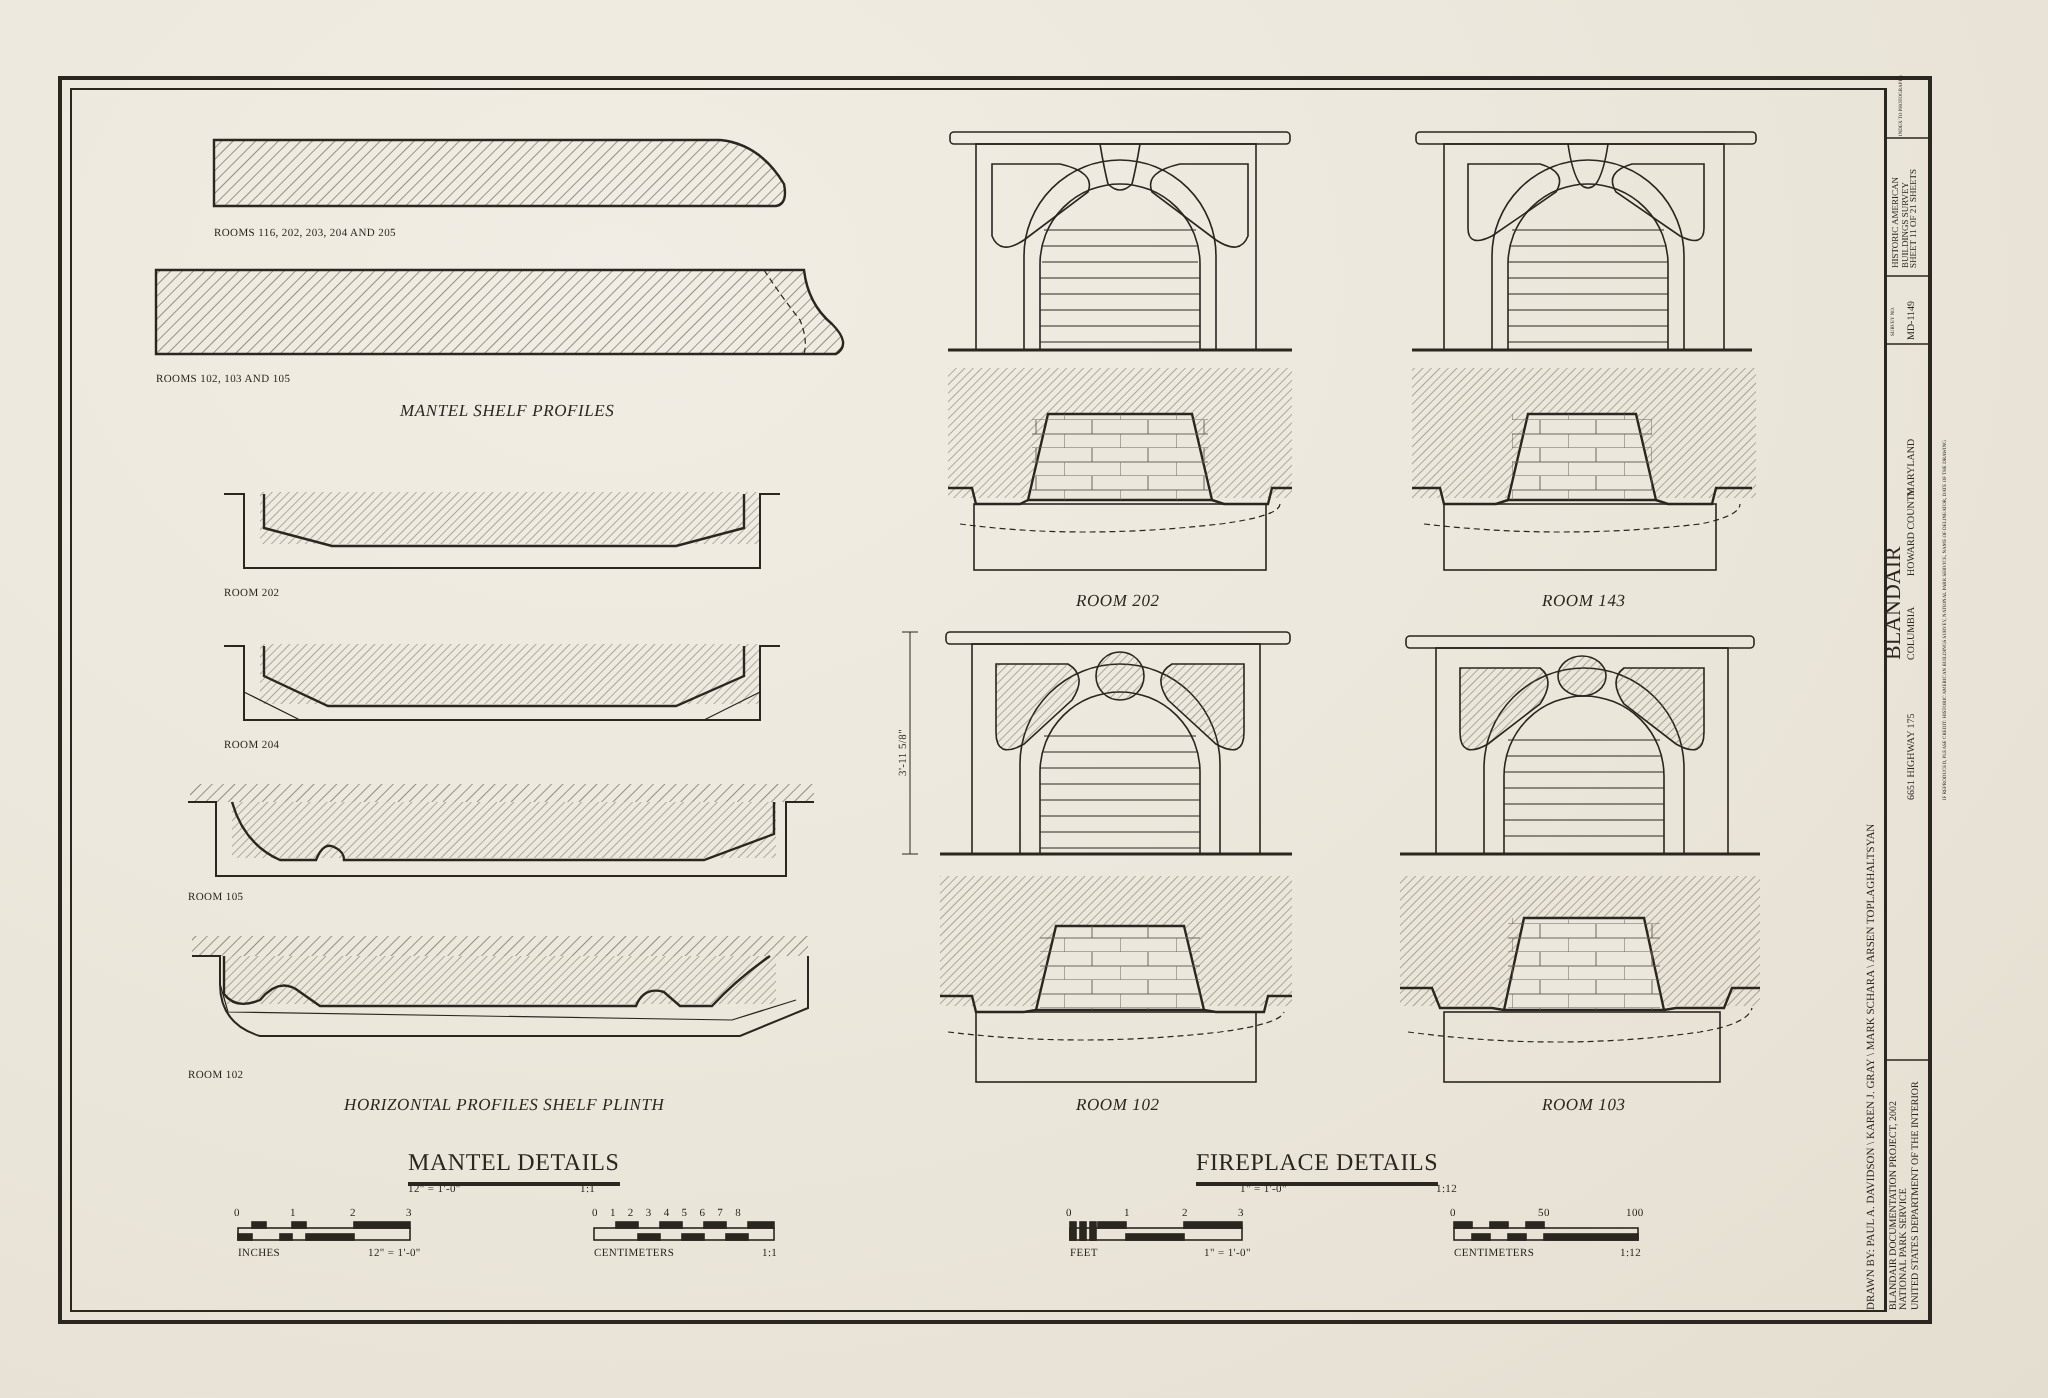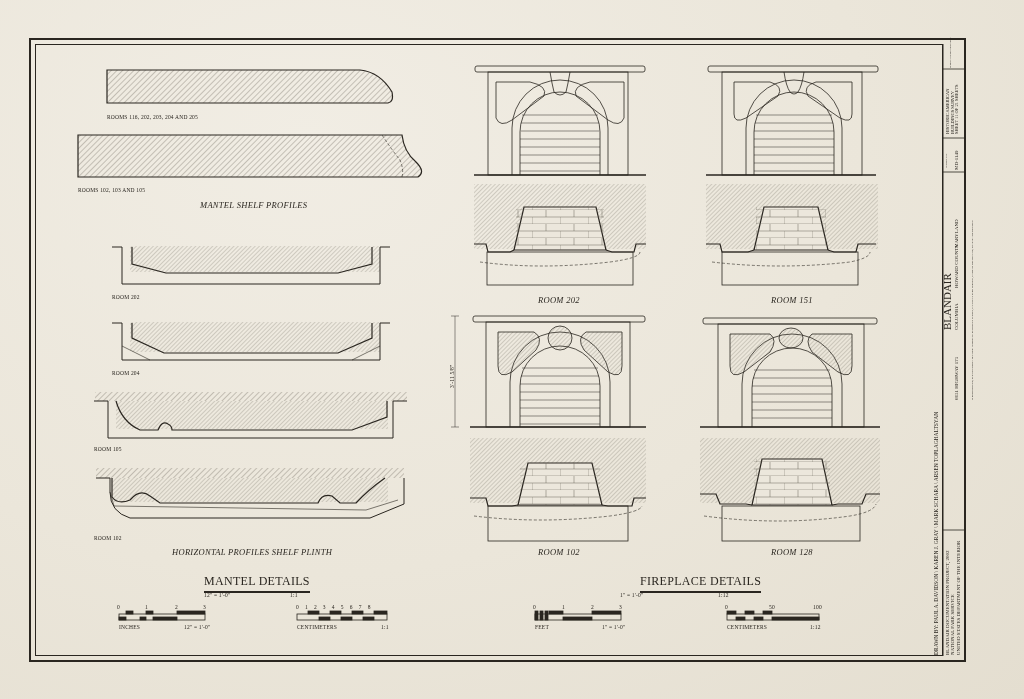--- a/index.html
+++ b/index.html
@@ -234,39 +234,39 @@
 <div class="lbl small" style="left:78px;top:187px;">ROOMS 102, 103 AND 105</div>
 <div class="lbl cap" style="left:200px;top:200px;">MANTEL SHELF PROFILES</div>
 
 <div class="lbl small" style="left:112px;top:294px;">ROOM 202</div>
 <div class="lbl small" style="left:112px;top:370px;">ROOM 204</div>
 <div class="lbl small" style="left:94px;top:446px;">ROOM 105</div>
 <div class="lbl small" style="left:94px;top:535px;">ROOM 102</div>
 <div class="lbl cap" style="left:172px;top:547px;">HORIZONTAL PROFILES SHELF PLINTH</div>
 
 <div class="lbl cap" style="left:538px;top:295px;">ROOM 202</div>
-<div class="lbl cap" style="left:771px;top:295px;">ROOM 151</div>
+<div class="lbl cap" style="left:771px;top:295px;">ROOM 143</div>
 <div class="lbl cap" style="left:538px;top:547px;">ROOM 102</div>
-<div class="lbl cap" style="left:771px;top:547px;">ROOM 128</div>
+<div class="lbl cap" style="left:771px;top:547px;">ROOM 103</div>
 <div class="rot small" style="left:450px;top:388px;">3'-11 5/8"</div>
 
 <div class="lbl title-u" style="left:204px;top:574px;">MANTEL DETAILS</div>
 <div class="lbl small" style="left:204px;top:592px;">12" = 1'-0"</div>
 <div class="lbl small" style="left:290px;top:592px;">1:1</div>
 <div class="lbl small" style="left:117px;top:604px;">0</div>
 <div class="lbl small" style="left:145px;top:604px;">1</div>
 <div class="lbl small" style="left:175px;top:604px;">2</div>
 <div class="lbl small" style="left:203px;top:604px;">3</div>
 <div class="lbl small" style="left:119px;top:624px;">INCHES</div>
 <div class="lbl small" style="left:184px;top:624px;">12" = 1'-0"</div>
 <div class="lbl small" style="left:296px;top:604px;letter-spacing:6.2px;"><span>0</span><span>1</span><span>2</span><span>3</span><span>4</span><span>5</span><span>6</span><span>7</span><span>8</span></div>
 <div class="lbl small" style="left:297px;top:624px;">CENTIMETERS</div>
 <div class="lbl small" style="left:381px;top:624px;">1:1</div>
 
-<div class="lbl title-u" style="left:640px;top:574px;">FIREPLACE DETAILS</div>
+<div class="lbl title-u" style="left:598px;top:574px;">FIREPLACE DETAILS</div>
 <div class="lbl small" style="left:620px;top:592px;">1" = 1'-0"</div>
 <div class="lbl small" style="left:718px;top:592px;">1:12</div>
 <div class="lbl small" style="left:533px;top:604px;">0</div>
 <div class="lbl small" style="left:562px;top:604px;">1</div>
 <div class="lbl small" style="left:591px;top:604px;">2</div>
 <div class="lbl small" style="left:619px;top:604px;">3</div>
 <div class="lbl small" style="left:535px;top:624px;">FEET</div>
 <div class="lbl small" style="left:602px;top:624px;">1" = 1'-0"</div>
 <div class="lbl small" style="left:725px;top:604px;">0</div>
 <div class="lbl small" style="left:769px;top:604px;">50</div>

